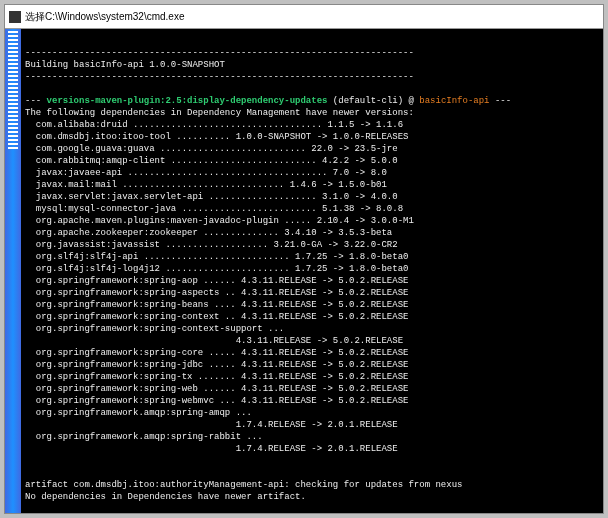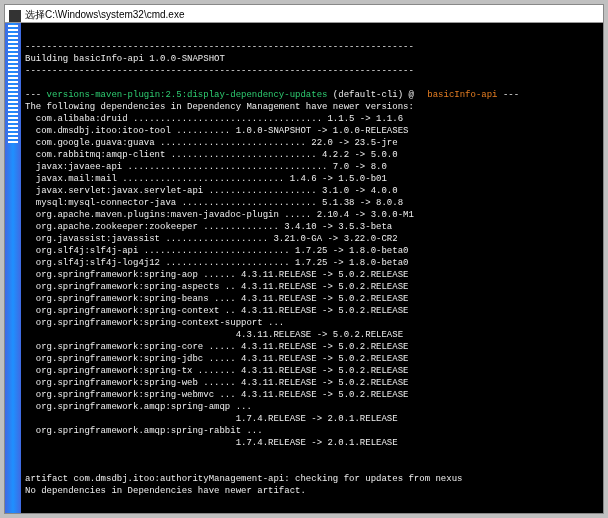--- a/index.html
+++ b/index.html
@@ -17,23 +17,23 @@
     top: 4px;
     width: 600px;
     height: 510px;
     background: #000;
     border: 1px solid #888;
     display: flex;
     flex-direction: column;
   }
   .titlebar {
     background: #fff;
-    height: 18px;
+    height: 24px;
     display: flex;
-    align-items: flex-end;
+    align-items: center;
     padding: 0 4px;
     border-bottom: 1px solid #999;
   }
   .titlebar-icon {
     width: 12px;
     height: 12px;
     background: #333;
     margin-right: 4px;
   }
   .titlebar-text {
@@ -70,22 +70,22 @@
     color: #eee;
     white-space: pre;
     overflow: hidden;
   }
   .hr-line {
     color: #eee;
     letter-spacing: 0;
   }
   .building { color: #eee; }
   .goal-prefix { color: #eee; }
-  .plugin { color: #2ecc71; font-weight: normal; }
-  .artifact { color: #e67e22; margin-left: 8px; }
+  .plugin { color: #2ecc71; font-weight: bold; }
+  .artifact { color: #e67e22; }
   .dep-line { color: #eee; text-align: right; }
   .footer { color: #eee; }
 </style>
 </head>
 <body>
 
 <div class="window">
   <div class="titlebar">
     <div class="titlebar-icon"></div>
     <div class="titlebar-text">选择C:\Windows\system32\cmd.exe</div>

